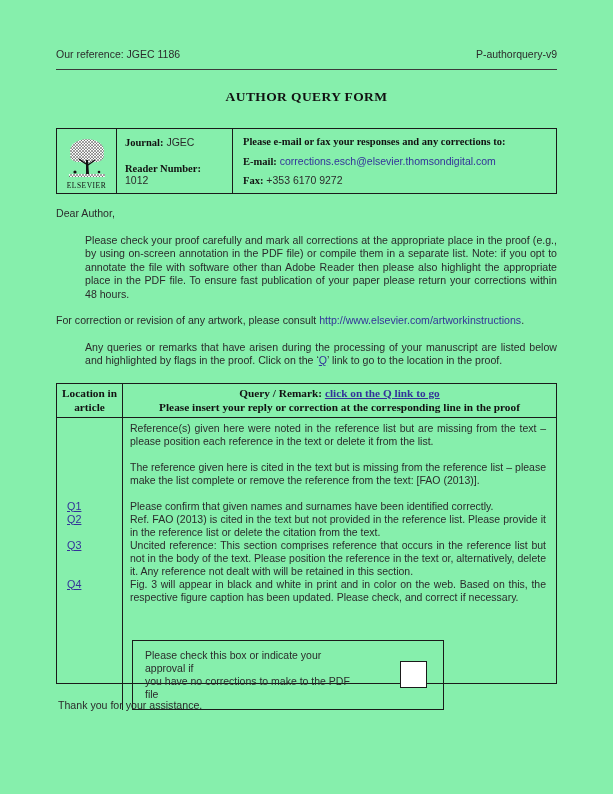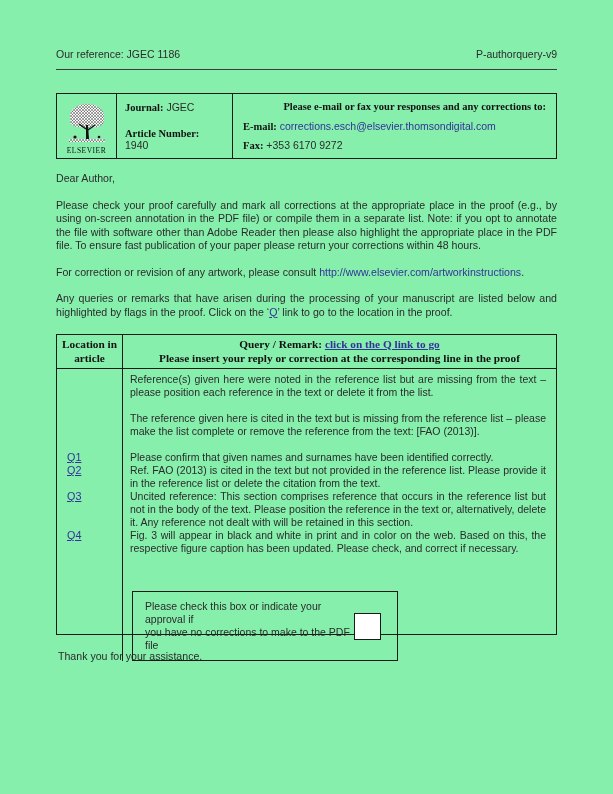--- a/index.html
+++ b/index.html
@@ -50,27 +50,27 @@
   .cell-journal {
     border-right: 1px solid #1a1a1a;
     display: flex; flex-direction: column; justify-content: space-between;
     font-size: 10.5px; padding: 7px 8px;
   }
   .cell-contact {
     display: flex; flex-direction: column; justify-content: space-between;
     font-size: 10.5px; padding: 7px 10px;
     white-space: nowrap;
   }
-  .serif-b { font-family: "Liberation Serif", serif; font-weight: bold; color: #111; text-align: right; }
+  .serif-b { font-family: "Liberation Serif", serif; font-weight: bold; color: #111; }
   a.doc-link { color: #333399; text-decoration: none; cursor: pointer; }
   a.doc-link.u { text-decoration: underline; }
   
   .letter { font-size: 10.6px; line-height: 13.5px; }
   .salutation { margin-top: 13px; }
-  .para-justify { margin-top: 13px; text-align: justify; }
+  .para-justify { margin-top: 13px; text-align: justify; margin-left: 29px; }
   .para { margin-top: 13px; }
   
   .query-table {
     margin-top: 15px;
     border: 1px solid #1a1a1a;
     display: grid;
     grid-template-columns: 66px 1fr;
     grid-template-rows: auto auto auto auto auto auto auto 1fr;
     height: 301px;
     font-size: 10.5px;
@@ -92,21 +92,21 @@
   .qcol a { font-size: 10.8px; }
   .qtext {
     padding: 0 10px 0 7px;
     text-align: justify;
   }
   .row-pad-top { padding-top: 4px; }
   .gap-after { padding-bottom: 13px; }
   
   .approve-wrap { padding: 36px 10px 0 7px; }
   .approve-box {
-    width: 266px;
+    width: 312px;
     border: 1px solid #1a1a1a;
     padding: 8px 12px;
     display: flex; align-items: center;
     margin-left: 2px;
   }
   .approve-text { width: 212px; text-align: left; line-height: 13px; }
   .approve-check {
     width: 27px; height: 27px;
     border: 1px solid #1a1a1a;
     margin-left: auto; margin-right: 4px;
@@ -117,20 +117,21 @@
 </head>
 <body>
 
 <div class="page">
 
   <div class="topbar">
     <span>Our reference: JGEC 1186</span>
     <span>P-authorquery-v9</span>
   </div>
 
+  <div class="form-title">AUTHOR QUERY FORM</div>
 
   <div class="info-table">
     <div class="cell-logo">
       <svg width="40" height="42" viewBox="0 0 40 42">
         <defs>
           <pattern id="speckle" width="3" height="3" patternUnits="userSpaceOnUse">
             <rect width="3" height="3" fill="#ffffff"></rect>
             <circle cx="1" cy="1" r="0.75" fill="#111"></circle>
             <circle cx="2.4" cy="2.3" r="0.5" fill="#111"></circle>
           </pattern>
@@ -145,22 +146,22 @@
         <circle cx="32" cy="34" r="1.3" fill="#111"></circle>
       </svg>
       <span class="logo-word">ELSEVIER</span>
     </div>
     <div class="cell-journal">
       <div>
         <span class="serif-b">Journal:</span>
         <span>JGEC</span>
       </div>
       <div>
-        <span class="serif-b">Article Number:</span>
-        <span>1940</span>
+        <span class="serif-b">Reader Number:</span>
+        <span>1012</span>
       </div>
     </div>
     <div class="cell-contact">
       <div class="serif-b">Please e-mail or fax your responses and any corrections to:</div>
       <div>
         <span class="serif-b">E-mail:</span>
         <a class="doc-link">corrections.esch@elsevier.thomsondigital.com</a>
       </div>
       <div>
         <span class="serif-b">Fax:</span>

